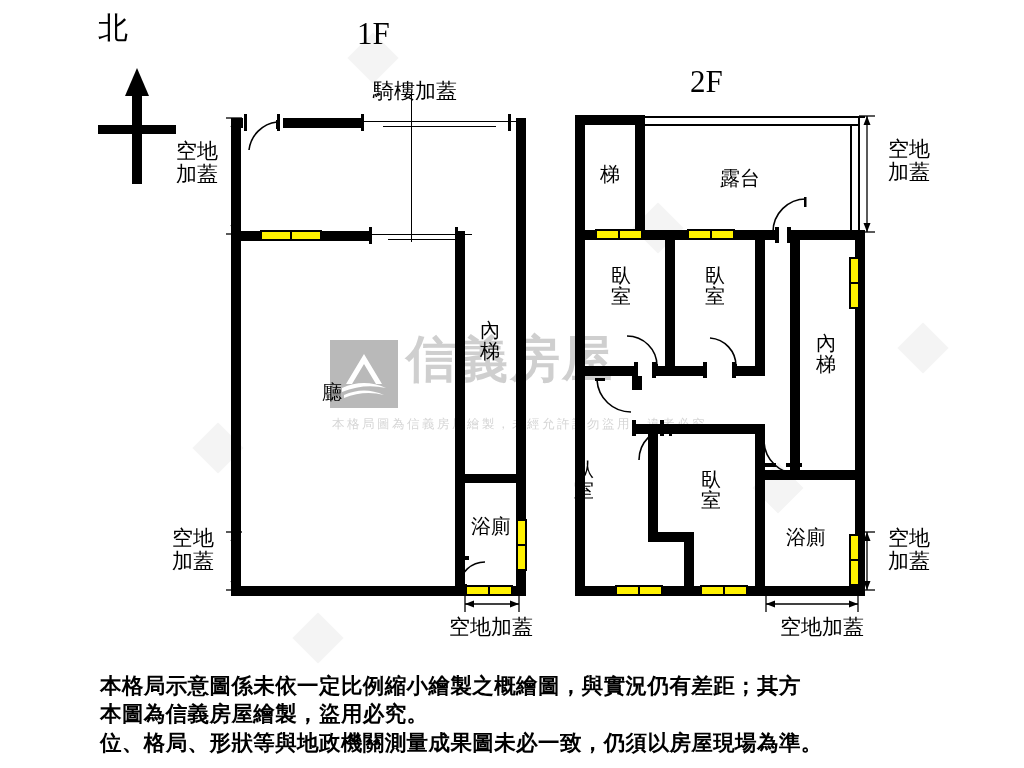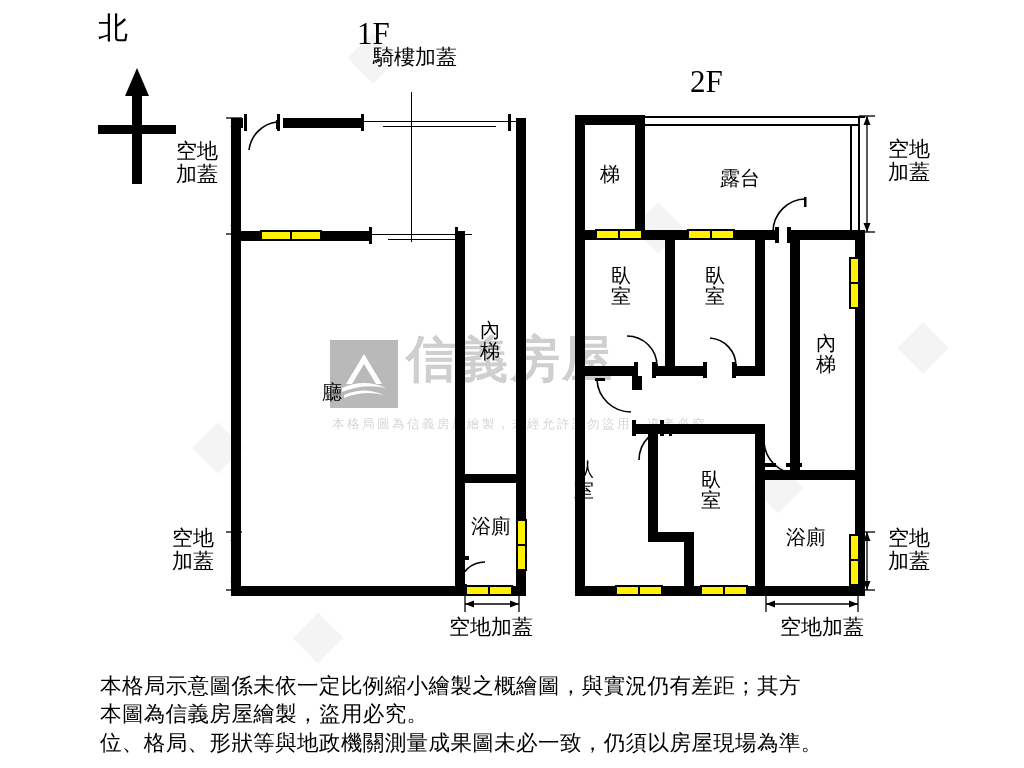--- a/index.html
+++ b/index.html
@@ -36,21 +36,21 @@
   
   #wm{position:absolute;left:330px;top:330px;width:370px;height:110px;pointer-events:none;}
   #wm .wmlogo{position:absolute;left:0;top:10px;width:68px;height:68px;background:#b9b9b9;}
   #wm .wmlogo svg{display:block;}
   #wm .wmtext{position:absolute;left:76px;top:4px;font-size:50px;color:#cfcfcf;letter-spacing:2px;font-family:"DejaVu Sans",sans-serif;line-height:1;white-space:nowrap;font-weight:bold;}
   #wm .wmsub{position:absolute;left:2px;top:86px;font-size:12.5px;color:#d6d6d6;letter-spacing:2.5px;white-space:nowrap;font-family:"DejaVu Sans",sans-serif;}
   .wmdia{position:absolute;width:36px;height:36px;background:#f4f4f4;transform:rotate(45deg);}
 
   
   #footer{position:absolute;left:100px;top:672px;width:850px;font-size:21.5px;line-height:1.32;letter-spacing:0.4px;}
-  #footer div{white-space:pre;}
+  #footer div{white-space:pre;font-weight:bold;}
 </style>
 </head>
 <body>
 
 <div id="stage">
 
   <div class="wmdia" style="left:355px;top:40px;"></div>
   <div class="wmdia" style="left:640px;top:210px;"></div>
   <div class="wmdia" style="left:200px;top:430px;"></div>
   <div class="wmdia" style="left:760px;top:470px;"></div>
@@ -75,21 +75,21 @@
       <g fill="#000">
         <polygon points="45,60 33,88 57,88"></polygon>
         <rect x="40" y="84" width="10" height="92"></rect>
         <rect x="6" y="117" width="78" height="9"></rect>
       </g>
     </svg>
   </div>
   <div class="lbl" style="left:98px;top:12px;font-size:30px;">北</div>
 
   <div class="floor-title" style="left:357px;top:18px;">1F</div>
-  <div class="cap" style="left:345px;top:46px;width:140px;text-align:center;">騎樓加蓋</div>
+  <div class="cap" style="left:345px;top:80px;width:140px;text-align:center;">騎樓加蓋</div>
 
   <div class="thinline" style="left:411px;top:92px;width:1px;height:150px;"></div>
 
   <div class="wall" style="left:231px;top:118px;width:10px;height:478px;"></div>
 
   <div class="wall" style="left:516px;top:118px;width:10px;height:478px;"></div>
 
   <div class="wall" style="left:231px;top:586px;width:295px;height:10px;"></div>
 
   <div class="wall" style="left:231px;top:118px;width:12px;height:10px;"></div>

